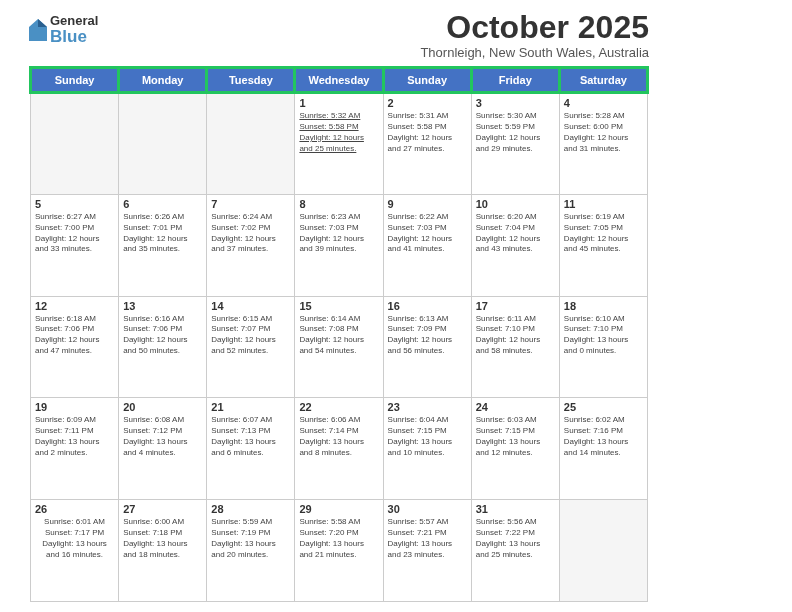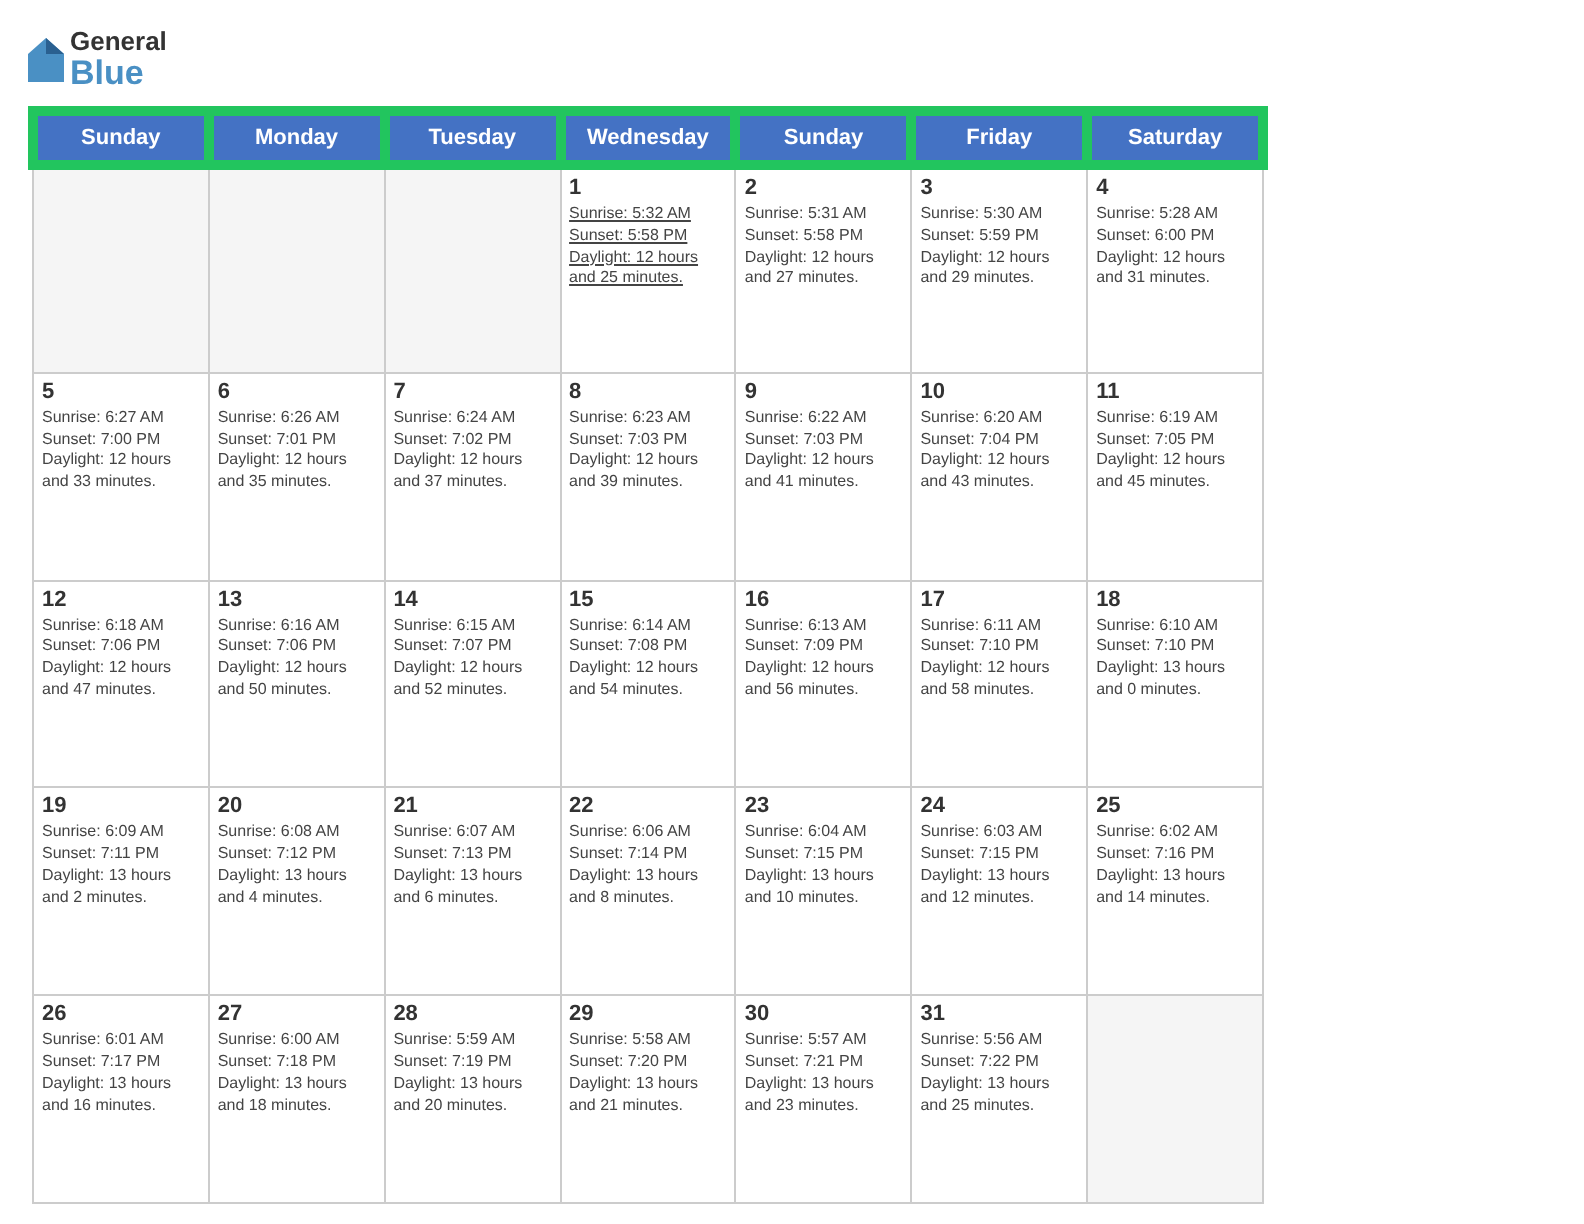--- a/index.html
+++ b/index.html
@@ -9,20 +9,21 @@
       font-family: Arial, sans-serif;
       background: #fff;
       overflow: hidden;
     }
     .page {
       width: 648px;
       height: 612px;
       padding: 10px 14px 10px 14px;
       display: flex;
       flex-direction: column;
+      margin-left: 15px;
     }
     .header {
       display: flex;
       justify-content: space-between;
       align-items: flex-start;
       margin-bottom: 6px;
     }
     .logo {
       display: flex;
       align-items: center;
@@ -68,21 +69,21 @@
       width: 100%;
       table-layout: fixed;
     }
     .calendar th {
       background-color: #4472C4;
       color: #fff;
       font-size: 11px;
       font-weight: bold;
       text-align: center;
       padding: 5px 2px;
-      border: 5px solid #22c55e;
+      border: 3px solid #22c55e;
     }
     .calendar td {
       vertical-align: top;
       border: 1px solid #ccc;
       padding: 3px 4px;
       font-size: 8.5px;
       color: #333;
       background: #fff;
       height: 78px;
     }
@@ -110,20 +111,24 @@
     <div class="logo">
       <svg class="logo-icon" viewBox="0 0 18 22" fill="none" xmlns="http://www.w3.org/2000/svg">
         <polygon points="9,0 18,8 18,22 0,22 0,8" fill="#4a90c4"></polygon>
         <polygon points="9,0 18,8 9,8" fill="#2a6090"></polygon>
       </svg>
       <div class="logo-text">
         <span class="logo-general">General</span>
         <span class="logo-blue">Blue</span>
       </div>
     </div>
+    <div class="title-block">
+      <div class="month-title">October 2025</div>
+      <div class="subtitle">Thornleigh, New South Wales, Australia</div>
+    </div>
   </div>
 
   <table class="calendar">
     <thead>
       <tr>
 
       <th>Sunday</th>
           <th>Monday</th>
           <th>Tuesday</th>
           <th>Wednesday</th>
@@ -315,21 +320,21 @@
             <span class="day-number">25</span>
             <div class="day-info" style="white-space: pre-line;">Sunrise: 6:02 AM
 Sunset: 7:16 PM
 Daylight: 13 hours
 and 14 minutes.</div>
           </td>
         </tr>
         <tr>
           <td>
             <span class="day-number">26</span>
-            <div class="day-info" style="white-space: pre-line;">Sunrise: 6:01 AM
+            <div class="day-info" style="white-space: pre-line; text-align: center;">Sunrise: 6:01 AM
 Sunset: 7:17 PM
 Daylight: 13 hours
 and 16 minutes.</div>
           </td>
           <td>
             <span class="day-number">27</span>
             <div class="day-info" style="white-space: pre-line;">Sunrise: 6:00 AM
 Sunset: 7:18 PM
 Daylight: 13 hours
 and 18 minutes.</div>

